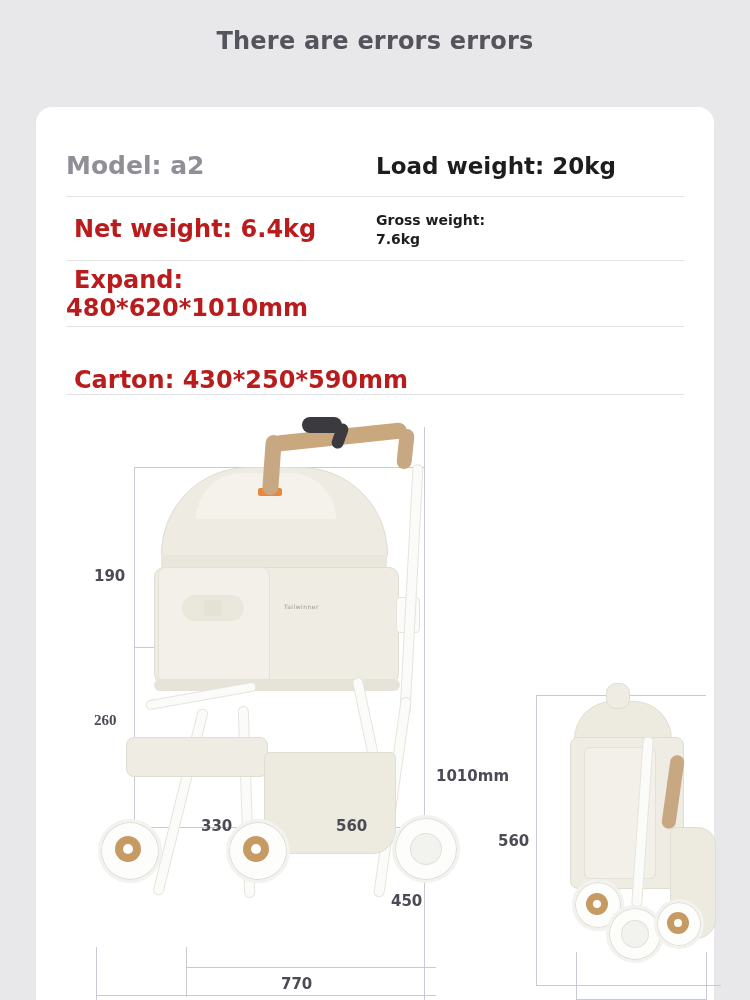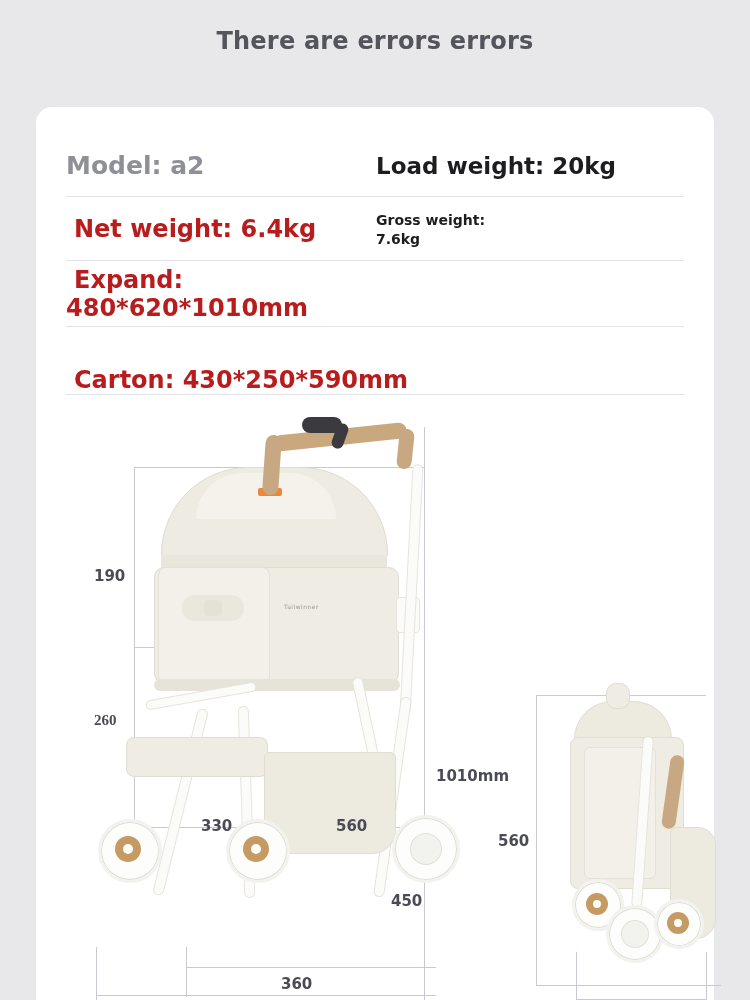--- a/index.html
+++ b/index.html
@@ -241,21 +241,21 @@
       <div class="shape wheel" style="left:356px; top:408px; width:62px; height:62px;">
         <div class="hub-in" style="left:16px; top:16px; width:30px; height:30px; background:#f2f2ef; box-shadow:0 0 0 1px #e2e0d8;"></div>
       </div>
 
       <div class="dim-label" style="left:58px; top:140px;margin-top:20px;">190</div>
       <div class="dim-label" style="left:58px; top:305px;font-family:Liberation Serif, serif;">260</div>
       <div class="dim-label" style="left:165px; top:410px;">330</div>
       <div class="dim-label" style="left:300px; top:410px;">560</div>
       <div class="dim-label" style="left:400px; top:360px;">1010mm</div>
       <div class="dim-label" style="left:355px; top:485px;">450</div>
-      <div class="dim-label" style="left:245px; top:568px;">360</div>
+      <div class="dim-label" style="left:245px; top:568px;">770</div>
 
       <div class="guide v" style="left:500px; top:288px; height:290px;"></div>
       <div class="guide h" style="left:500px; top:288px; width:170px;"></div>
       <div class="guide h" style="left:500px; top:578px; width:185px;"></div>
       <div class="guide v" style="left:540px; top:545px; height:50px;"></div>
       <div class="guide v" style="left:670px; top:545px; height:50px;"></div>
       <div class="guide h" style="left:540px; top:592px; width:130px;"></div>
 
       <div class="shape" style="left:538px; top:294px; width:96px; height:42px; background:#edeae0; border-radius:40px 40px 6px 6px; border:1px solid #e0ddd2;"></div>
       <div class="shape" style="left:570px; top:276px; width:22px; height:24px; background:#eeece3; border-radius:10px; border:1px solid #e0ddd2;"></div>

